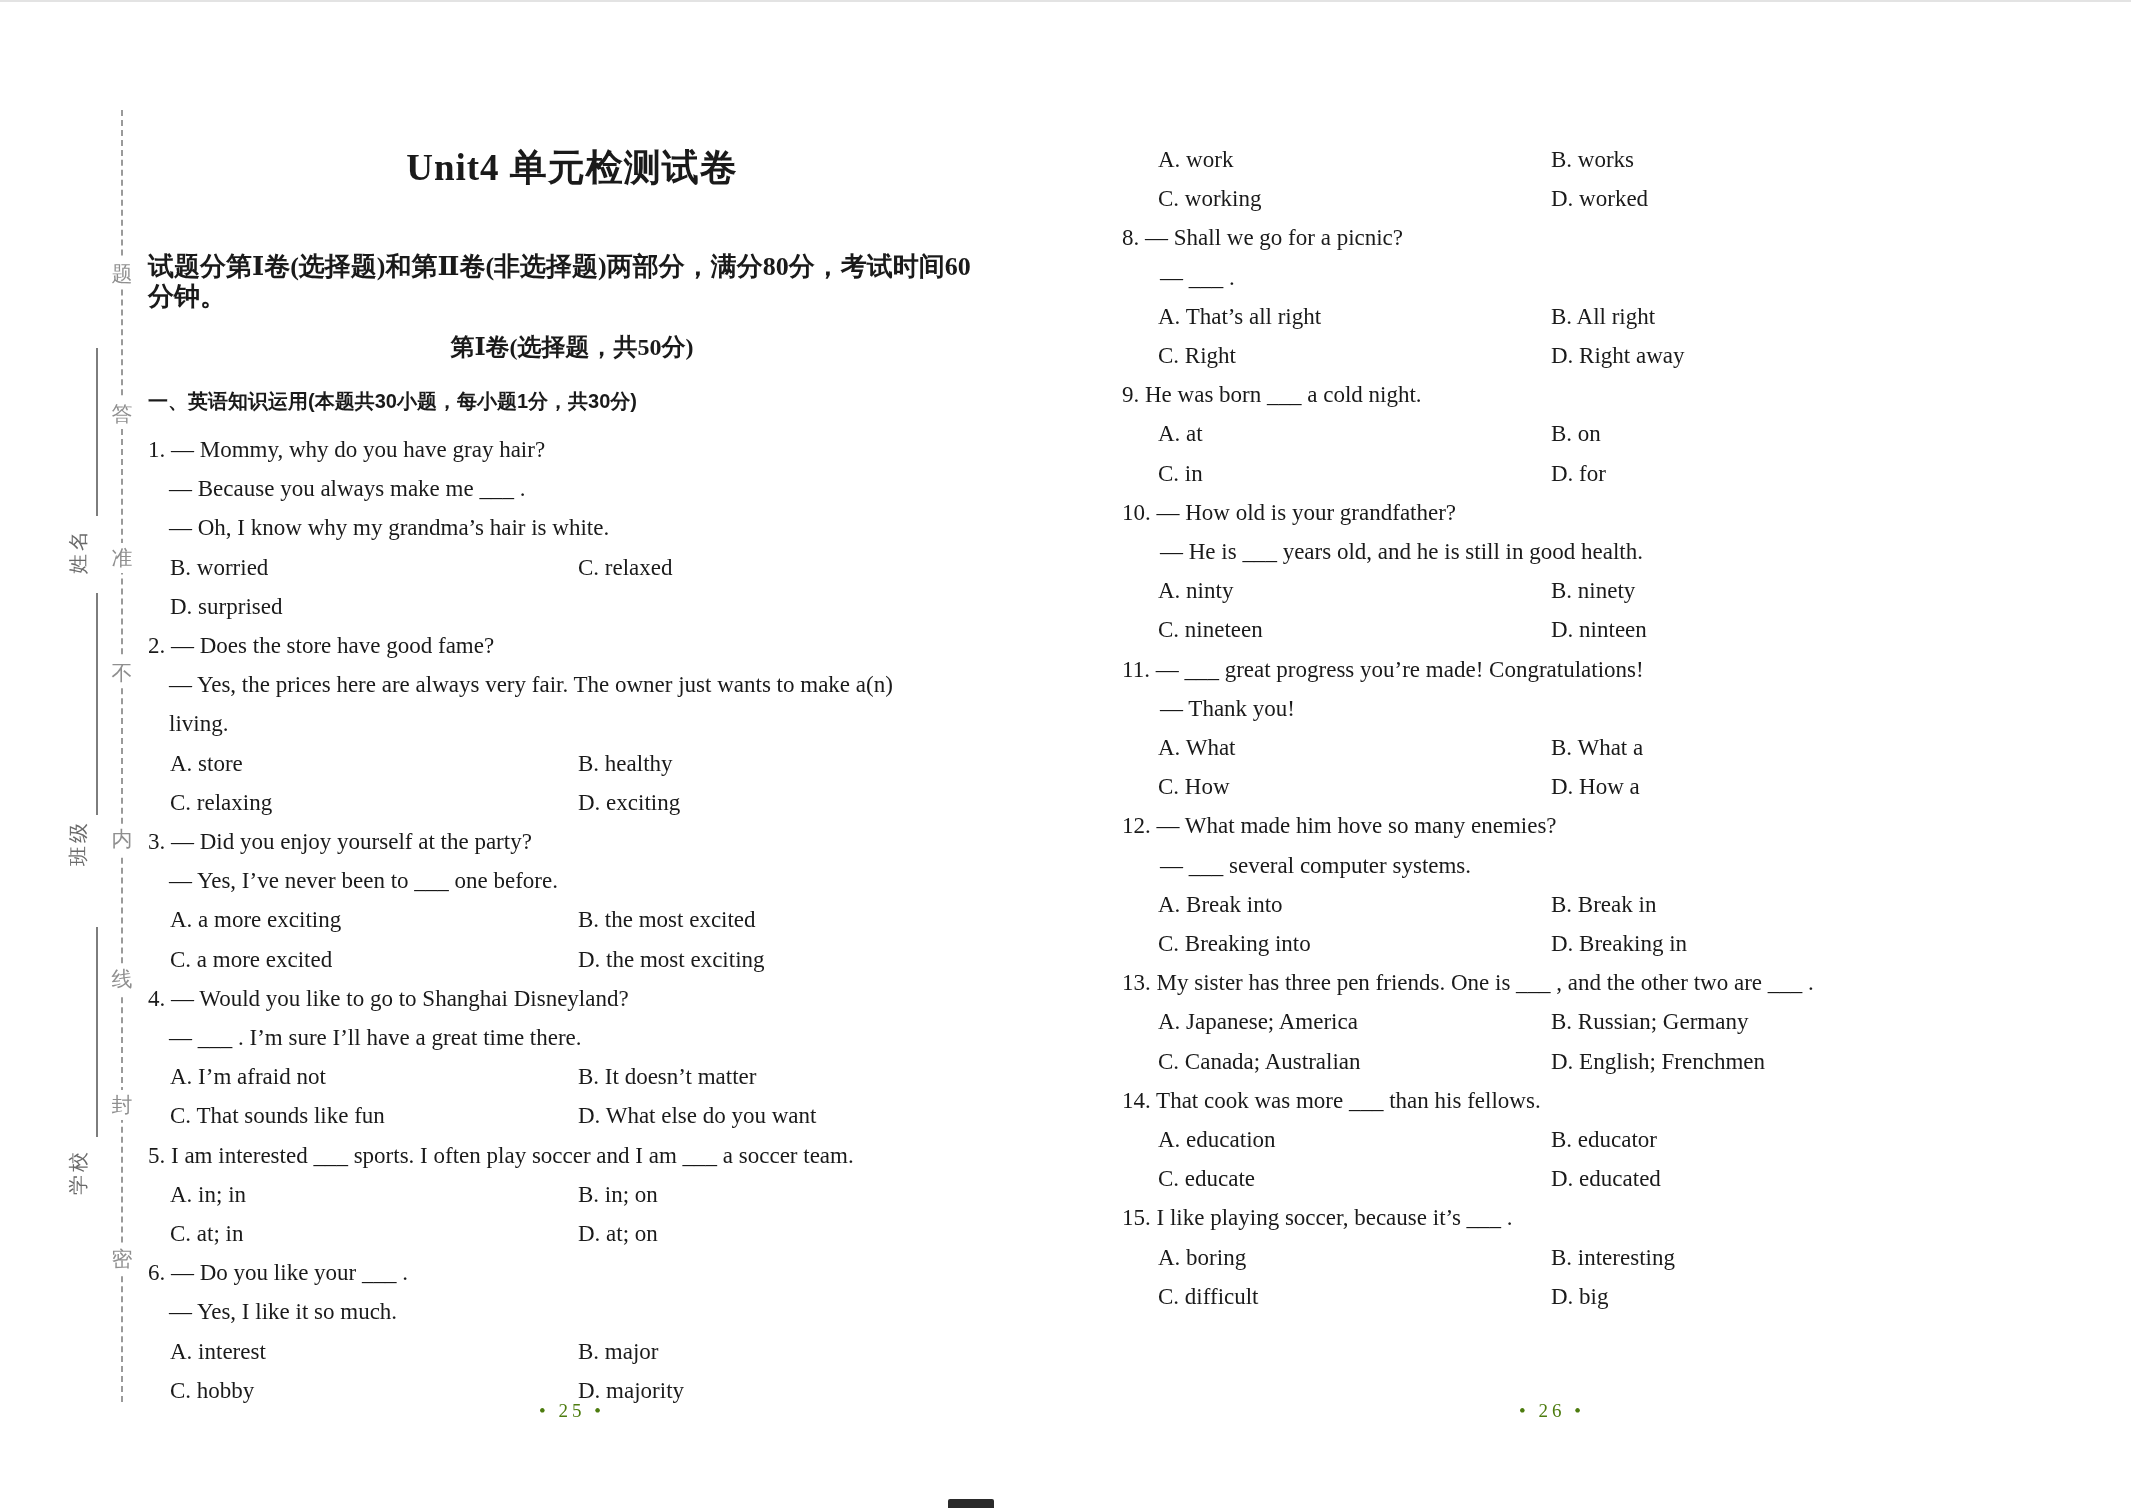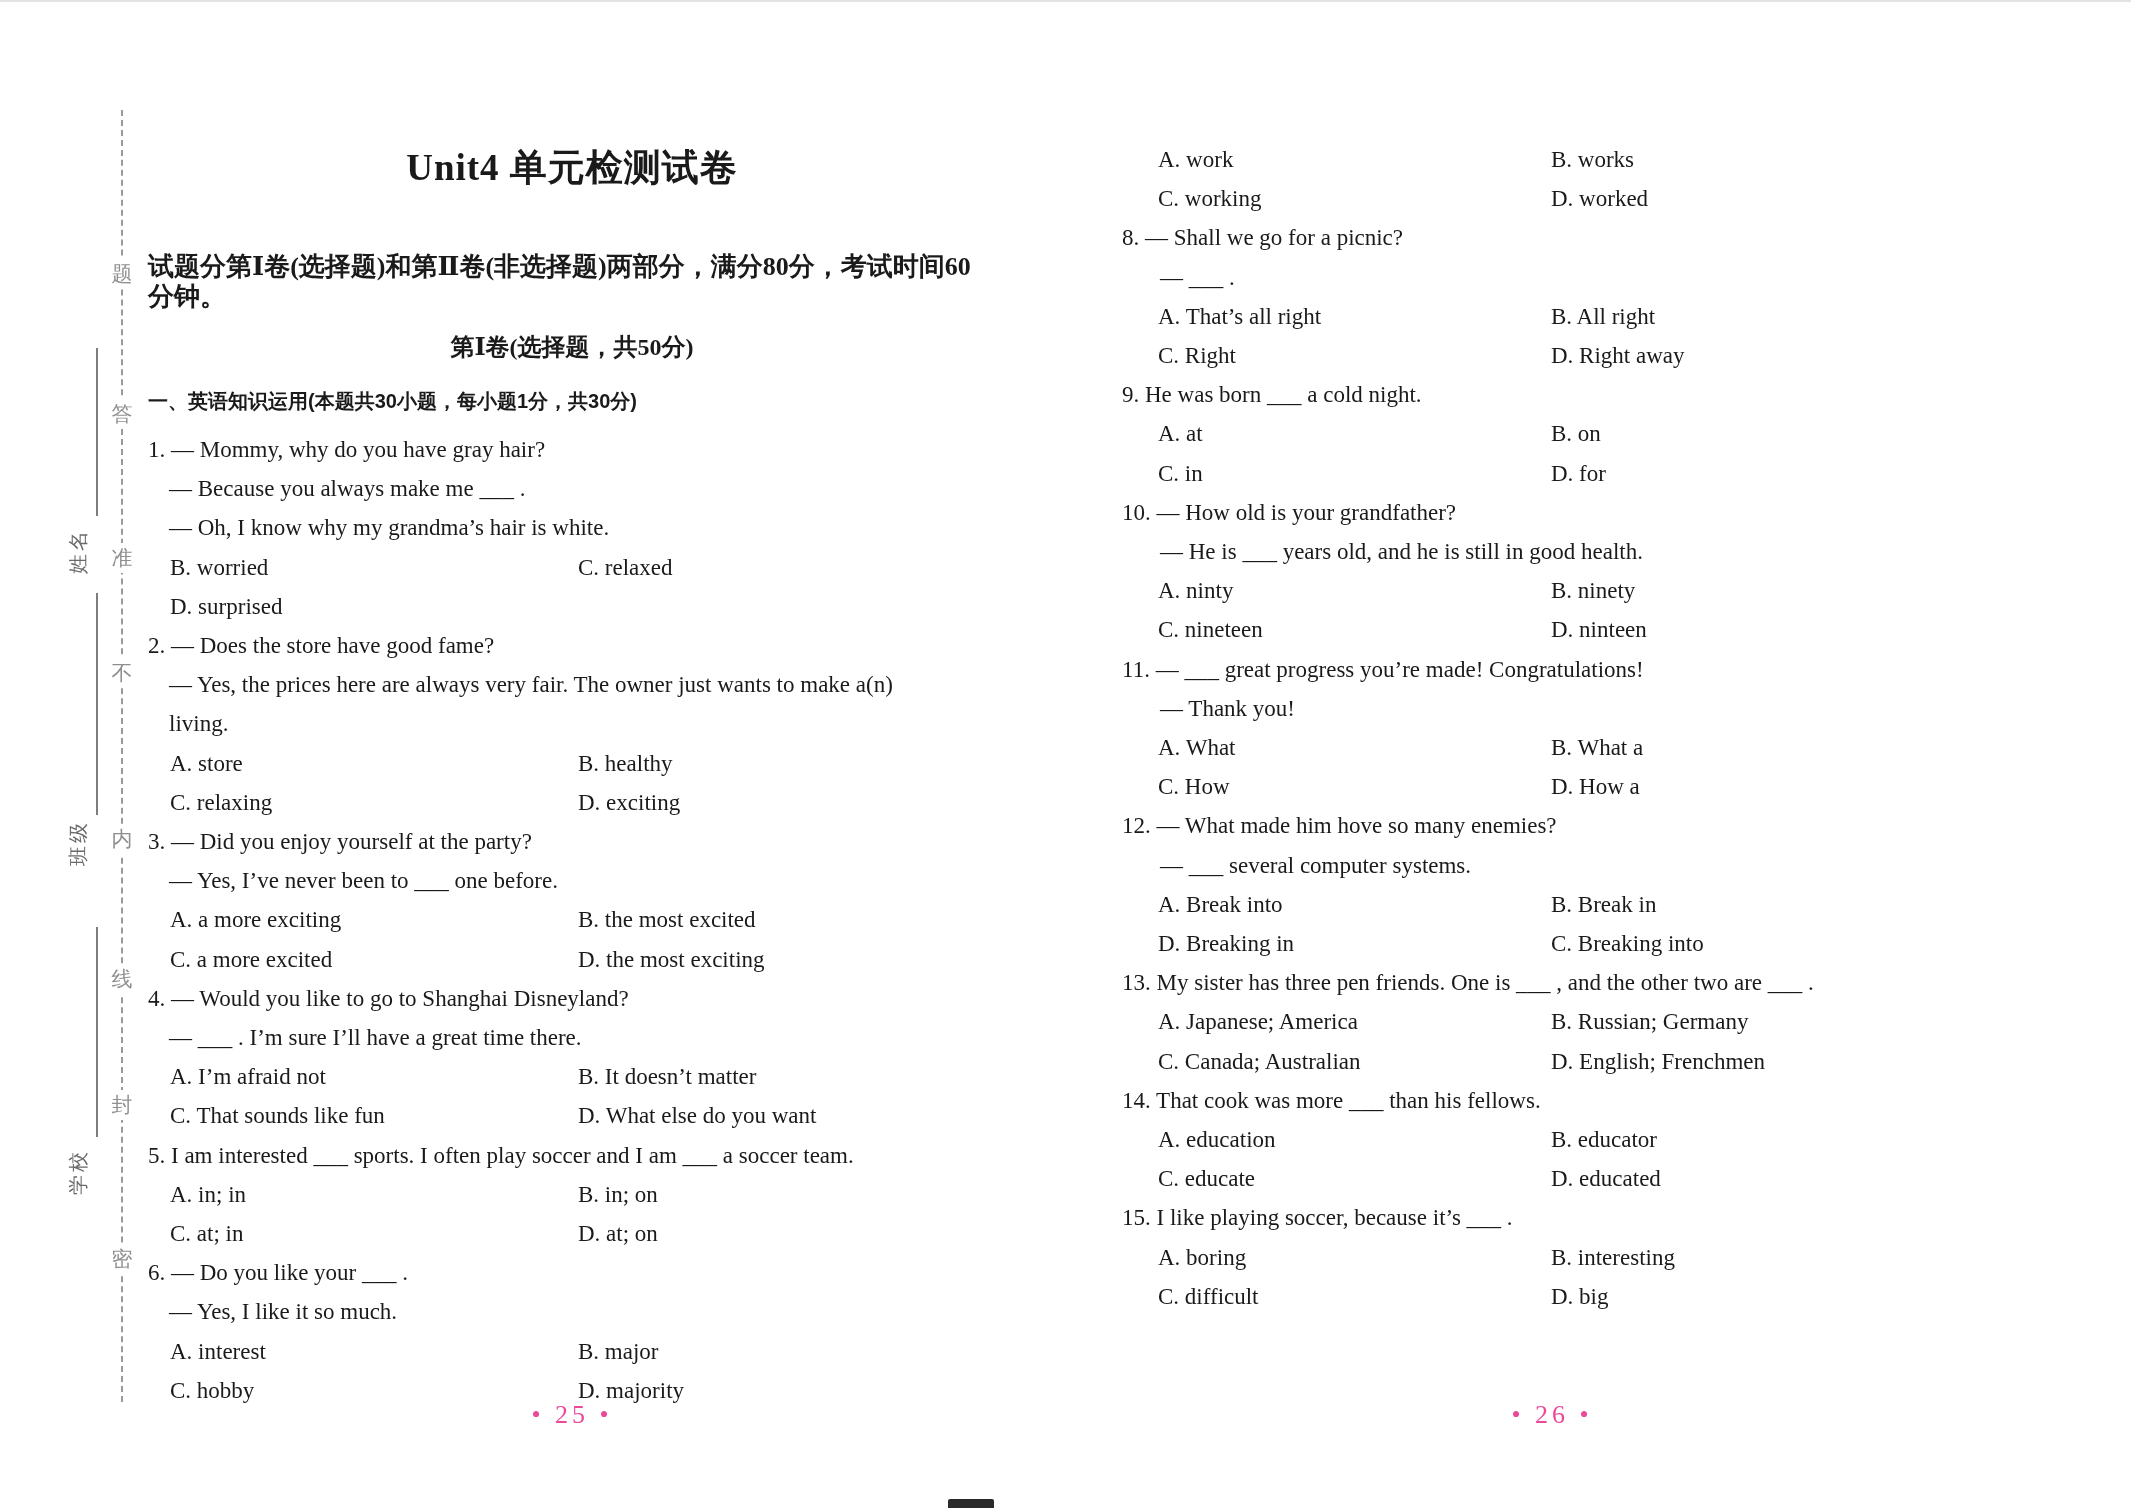--- a/index.html
+++ b/index.html
@@ -44,21 +44,21 @@
 
   .questions{margin-top:14px;line-height:39.2px;}
   .q-line{white-space:nowrap;}
   .q-cont{padding-left:21px;}
   .options{display:grid;grid-template-columns:408px 1fr;padding-left:22px;}
   .col-right .q-cont{padding-left:38px;}
   .col-right .options{padding-left:36px;grid-template-columns:393px 1fr;}
   .option{white-space:nowrap;}
 
   .page-num{position:absolute;left:0;right:0;top:1398px;text-align:center;
-    font-size:26px;letter-spacing:4px;color:#ec4899;}
+    font-size:19px;letter-spacing:4px;color:#4d7c0f;}
 
   .scan-smudge{position:absolute;left:948px;top:1497px;width:46px;height:11px;
     background:#2a2a2a;border-radius:2px;}
 </style>
 </head>
 <body>
 
 <div id="paper">
 
   <div>
@@ -197,22 +197,22 @@
             <div class="option">C. How</div>
             <div class="option">D. How a</div>
           </div>
         </div>
         <div class="question">
           <div class="q-line q-first"><span class="q-num">12. </span>— What made him hove so many enemies?</div>
           <div class="q-line q-cont">— ___ several computer systems.</div>
           <div class="options">
             <div class="option">A. Break into</div>
             <div class="option">B. Break in</div>
+            <div class="option">C. Breaking into</div>
             <div class="option">D. Breaking in</div>
-            <div class="option">C. Breaking into</div>
           </div>
         </div>
         <div class="question">
           <div class="q-line q-first"><span class="q-num">13. </span>My sister has three pen friends. One is ___ , and the other two are ___ .</div>
           <div class="options">
             <div class="option">A. Japanese; America</div>
             <div class="option">B. Russian; Germany</div>
             <div class="option">C. Canada; Australian</div>
             <div class="option">D. English; Frenchmen</div>
           </div>

